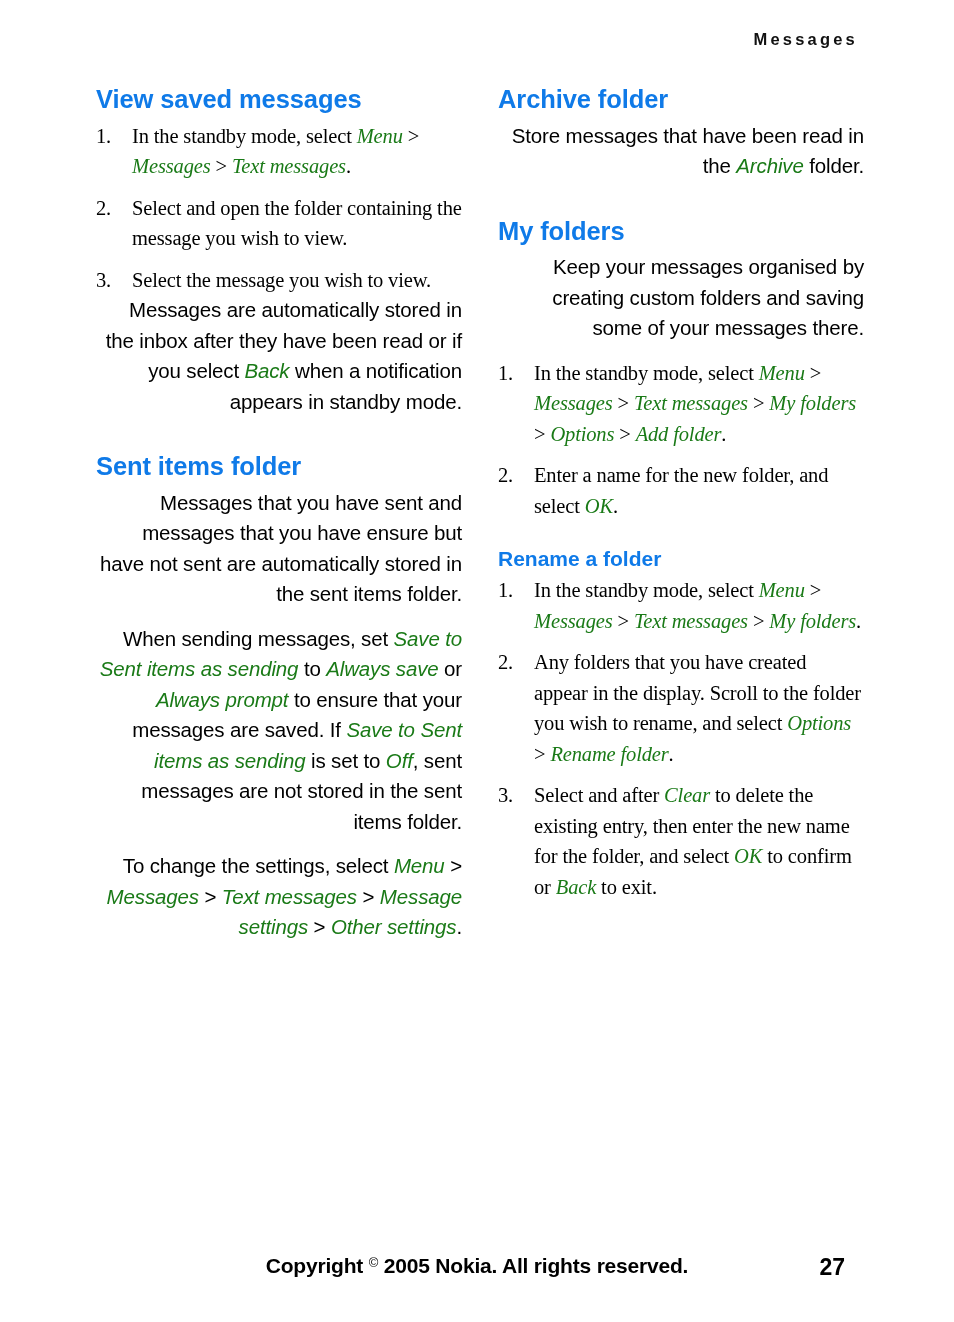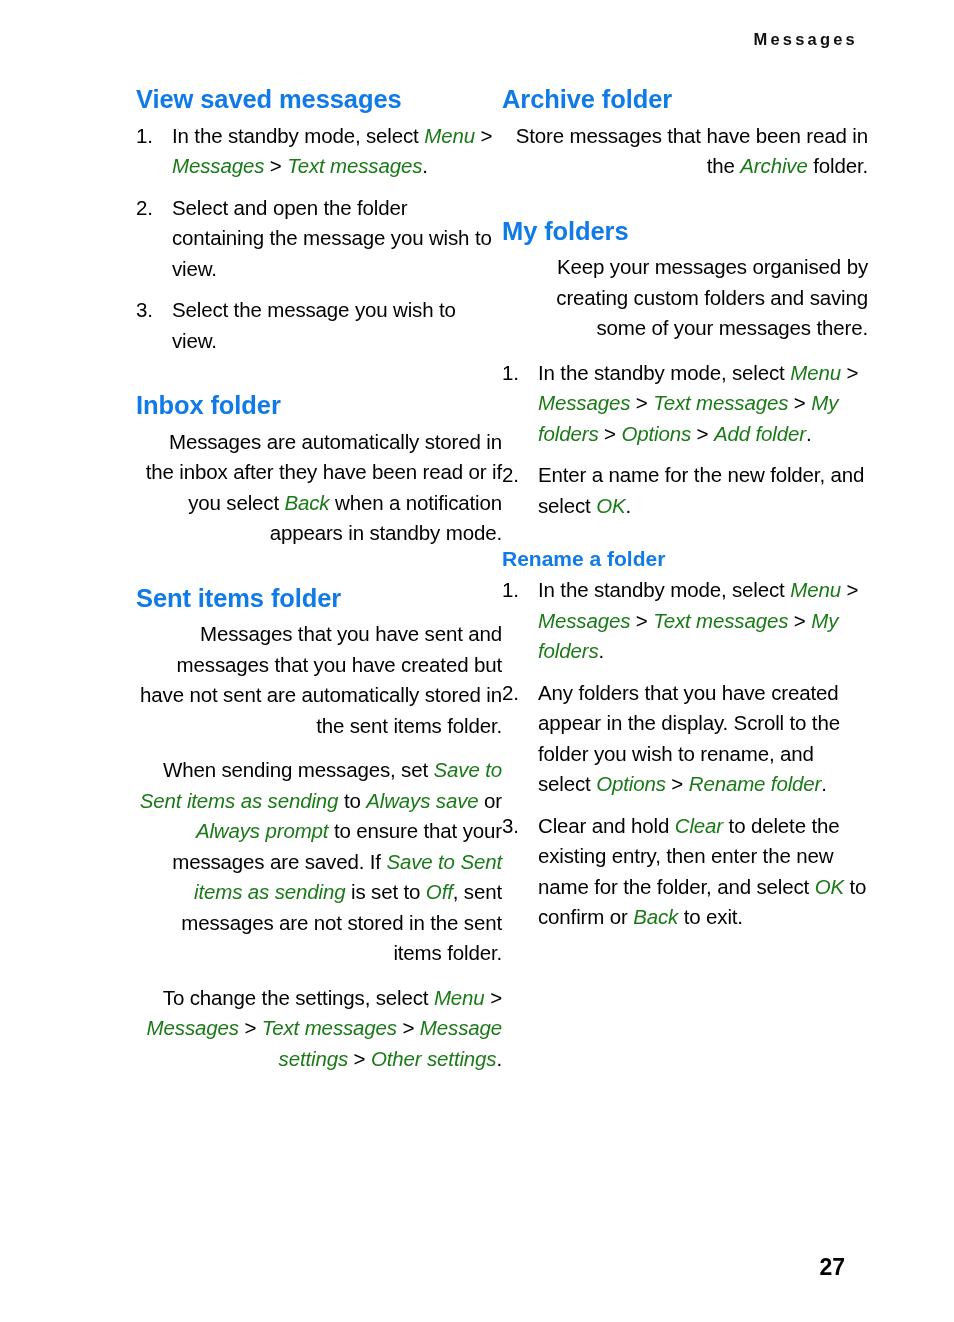--- a/index.html
+++ b/index.html
@@ -28,21 +28,21 @@
   }
 
   
   .columns {
     position: absolute;
     top: 86px;
     left: 96px;
     width: 768px;
     height: 1120px;
     display: flex;
-    margin-left: 40px;
+    gap: 36px;
   }
   .col {
     width: 366px;
     position: relative;
   }
 
   
   h1.sec {
     color: #0f7ae8;
     font-size: 25.5px;
@@ -69,20 +69,21 @@
     letter-spacing: -0.15px;
     text-align: right;
   }
 
   
   ol.steps {
     margin: 0;
     padding: 0;
     list-style: none;
     counter-reset: stepc;
+    font-family: Liberation Serif, serif;
   }
   ol.steps > li {
     position: relative;
     padding-left: 36px;
     font-size: 20.5px;
     line-height: 30.5px;
     margin-bottom: 11px;
     letter-spacing: -0.15px;
   }
   ol.steps > li::before {
@@ -140,40 +141,42 @@
 <div class="page-header">Messages</div>
 
 <div class="columns">
   <div class="col" id="col-left">
       <h1 class="sec">View saved messages</h1>
       <ol class="steps">
         <li><span>In the standby mode, select </span><span class="ui">Menu</span><span class="gt"> &gt; </span><span class="ui">Messages</span><span class="gt"> &gt; </span><span class="ui">Text messages</span><span>.</span></li>
         <li><span>Select and open the folder containing the message you wish to view.</span></li>
         <li><span>Select the message you wish to view.</span></li>
       </ol>
-      <h1 class="sec spaced">Inbox folder</h1>
       <p class="body"><span>Messages are automatically stored in the inbox after they have been read or if you select </span><span class="ui">Back</span><span> when a notification appears in standby mode.</span></p>
       <h1 class="sec spaced">Sent items folder</h1>
-      <p class="body"><span>Messages that you have sent and messages that you have created but have not sent are automatically stored in the sent items folder.</span></p>
+      <p class="body"><span>Messages that you have sent and messages that you have ensure but have not sent are automatically stored in the sent items folder.</span></p>
       <p class="body"><span>When sending messages, set </span><span class="ui">Save to Sent items as sending</span><span> to </span><span class="ui">Always save</span><span> or </span><span class="ui">Always prompt</span><span> to ensure that your messages are saved. If </span><span class="ui">Save to Sent items as sending</span><span> is set to </span><span class="ui">Off</span><span>, sent messages are not stored in the sent items folder.</span></p>
       <p class="body"><span>To change the settings, select </span><span class="ui">Menu</span><span class="gt"> &gt; </span><span class="ui">Messages</span><span class="gt"> &gt; </span><span class="ui">Text messages</span><span class="gt"> &gt; </span><span class="ui">Message settings</span><span class="gt"> &gt; </span><span class="ui">Other settings</span><span>.</span></p>
     </div>
   <div class="col" id="col-right">
       <h1 class="sec">Archive folder</h1>
       <p class="body"><span>Store messages that have been read in the </span><span class="ui">Archive</span><span> folder.</span></p>
       <h1 class="sec spaced">My folders</h1>
       <p class="body"><span>Keep your messages organised by creating custom folders and saving some of your messages there.</span></p>
       <ol class="steps">
         <li><span>In the standby mode, select </span><span class="ui">Menu</span><span class="gt"> &gt; </span><span class="ui">Messages</span><span class="gt"> &gt; </span><span class="ui">Text messages</span><span class="gt"> &gt; </span><span class="ui">My folders</span><span class="gt"> &gt; </span><span class="ui">Options</span><span class="gt"> &gt; </span><span class="ui">Add folder</span><span>.</span></li>
         <li><span>Enter a name for the new folder, and select </span><span class="ui">OK</span><span>.</span></li>
       </ol>
       <h2 class="sub spaced">Rename a folder</h2>
       <ol class="steps">
         <li><span>In the standby mode, select </span><span class="ui">Menu</span><span class="gt"> &gt; </span><span class="ui">Messages</span><span class="gt"> &gt; </span><span class="ui">Text messages</span><span class="gt"> &gt; </span><span class="ui">My folders</span><span>.</span></li>
         <li><span>Any folders that you have created appear in the display. Scroll to the folder you wish to rename, and select </span><span class="ui">Options</span><span class="gt"> &gt; </span><span class="ui">Rename folder</span><span>.</span></li>
-        <li><span>Clear and hold </span><span class="ui">Clear</span><span> to delete the existing entry, then enter the new name for the folder, and select </span><span class="ui">OK</span><span> to confirm or </span><span class="ui">Back</span><span> to exit.</span></li>
+        <li><span>Select and after </span><span class="ui">Clear</span><span> to delete the existing entry, then enter the new name for the folder, and select </span><span class="ui">OK</span><span> to confirm or </span><span class="ui">Back</span><span> to exit.</span></li>
       </ol>
     </div>
 </div>
 
 <div class="page-footer">
+  <div class="copyright">
+    <span>Copyright </span><sup>©</sup><span> 2005 Nokia. All rights reserved.</span>
+  </div>
   <div class="pagenum">27</div>
 </div>
 
 </body></html>

